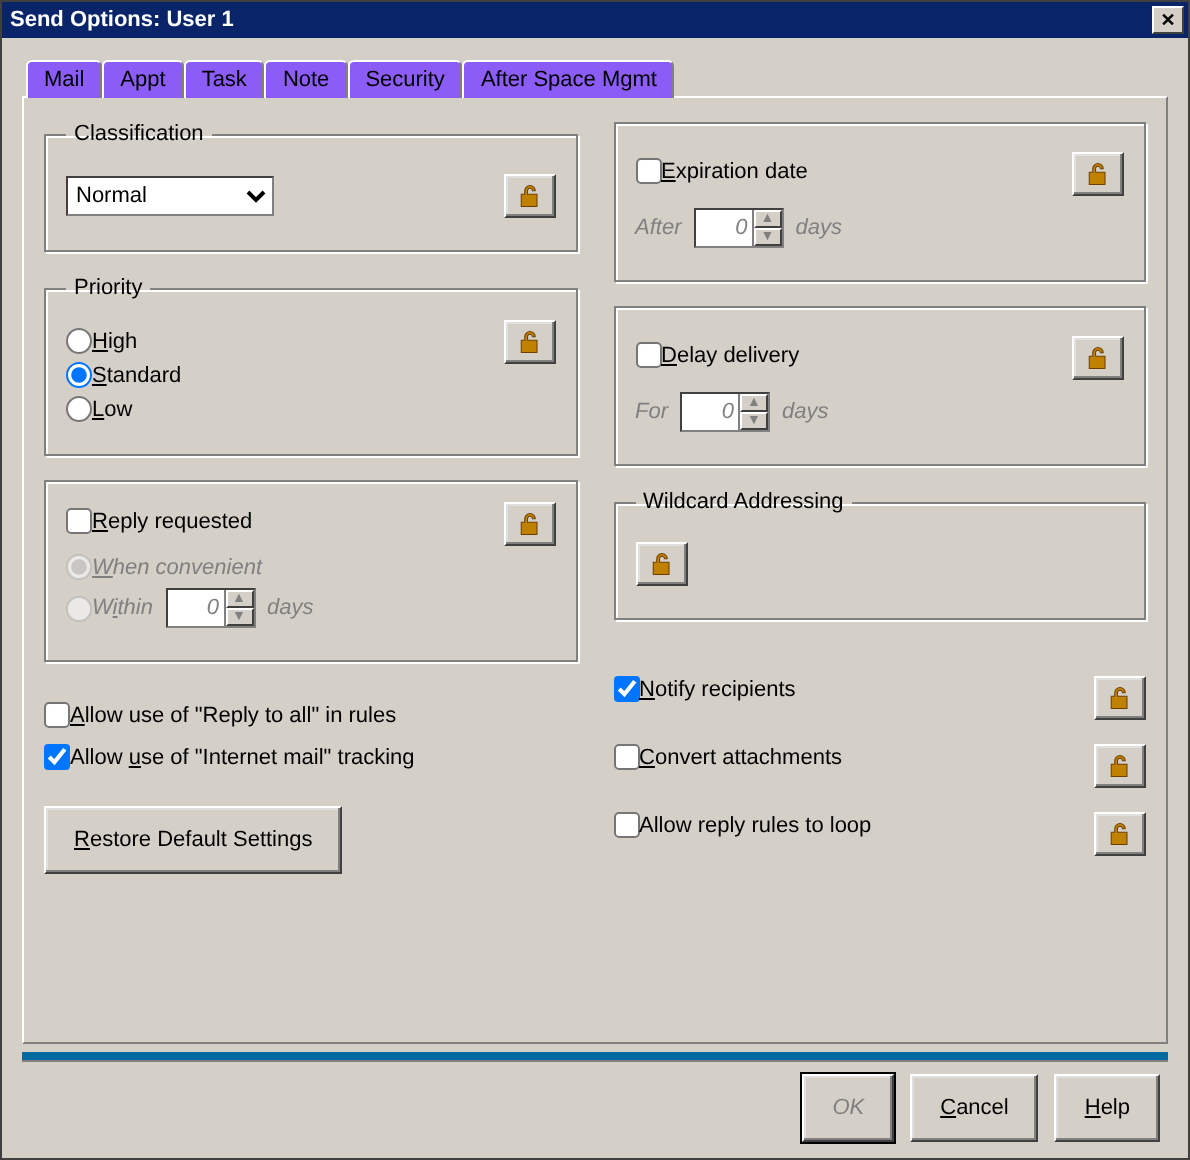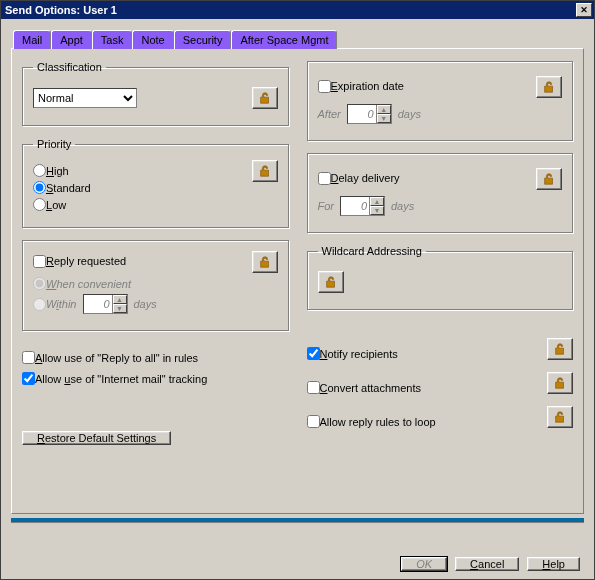--- a/index.html
+++ b/index.html
@@ -168,24 +168,23 @@
     border-right-color: #404040;
     border-bottom-color: #404040;
     box-shadow: inset -1px -1px 0 #808080, inset 1px 1px 0 #dfdfdf;
     cursor: pointer;
     display: inline-flex; align-items: center; justify-content: center;
   }
   .lockbtn {
     width: 26px; height: 22px;
   }
   .btn {
-    height: 14px;
+    height: 34px;
     padding: 0 14px;
     font: inherit;
-    margin-top: 28px;
   }
   .btn.default {
     box-shadow: 0 0 0 1px #000, inset -1px -1px 0 #808080, inset 1px 1px 0 #dfdfdf;
   }
   .lockicon { width: 14px; height: 14px; }
   .bottom-buttons {
     display: flex;
     gap: 8px;
     justify-content: flex-end;
     padding: 6px 4px 0 0;
@@ -196,21 +195,21 @@
   .bottom-buttons::before {
     content:"";
     position:absolute; left:0; right:0; top:-1px;
     border-top:1px solid #808080;
   }
   .halfrow { display:flex; align-items:center; }
   .halfrow > .left { flex:1; }
   .select-wide { flex:1; }
   .mt { margin-top: 6px; }
   .mb0 { margin-bottom: 0; }
-  .col .check-with-lock { display:flex; align-items:flex-end; margin: 6px 0; }
+  .col .check-with-lock { display:flex; align-items:flex-start; margin: 6px 0; }
   .col .check-with-lock .spacer { flex:1; }
 </style>
 </head>
 <body>
 
 <div class="window">
   <div class="titlebar">
     <span class="title">Send Options: User 1</span>
     <div class="close-btn">
       <span>✕</span>

